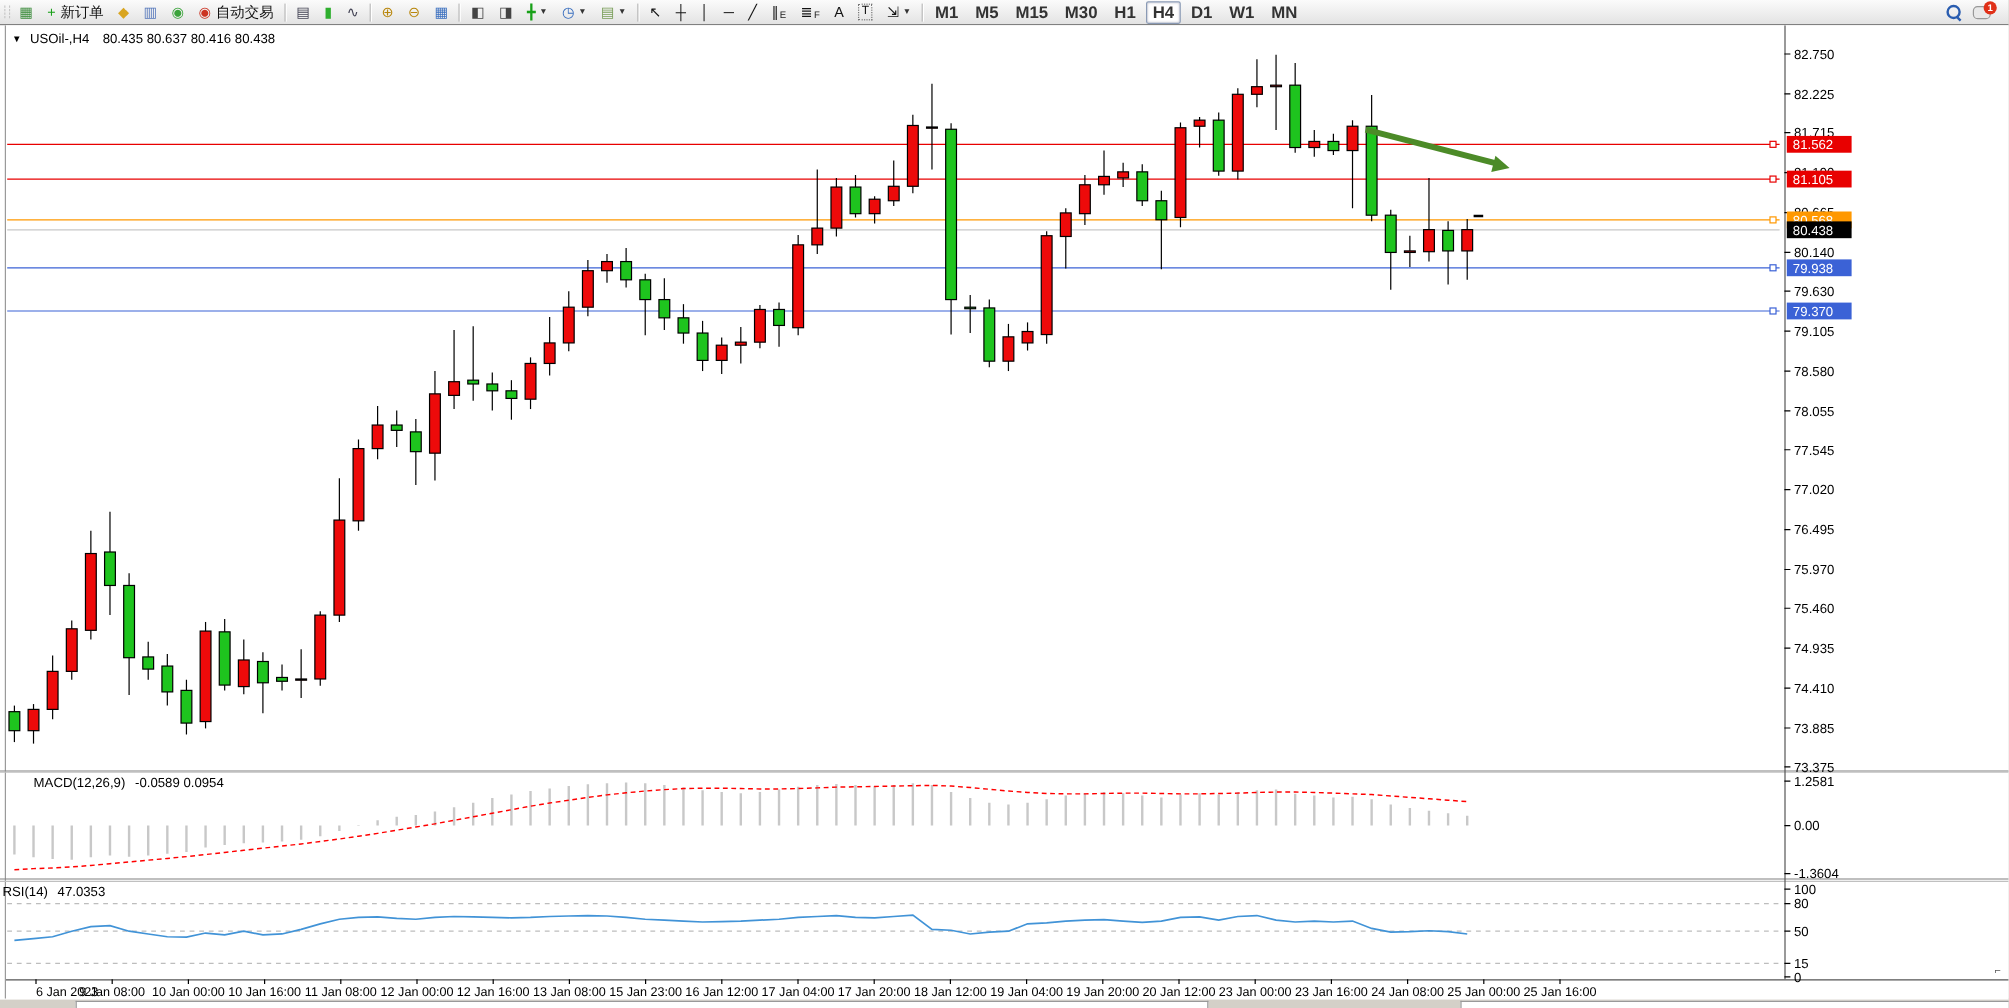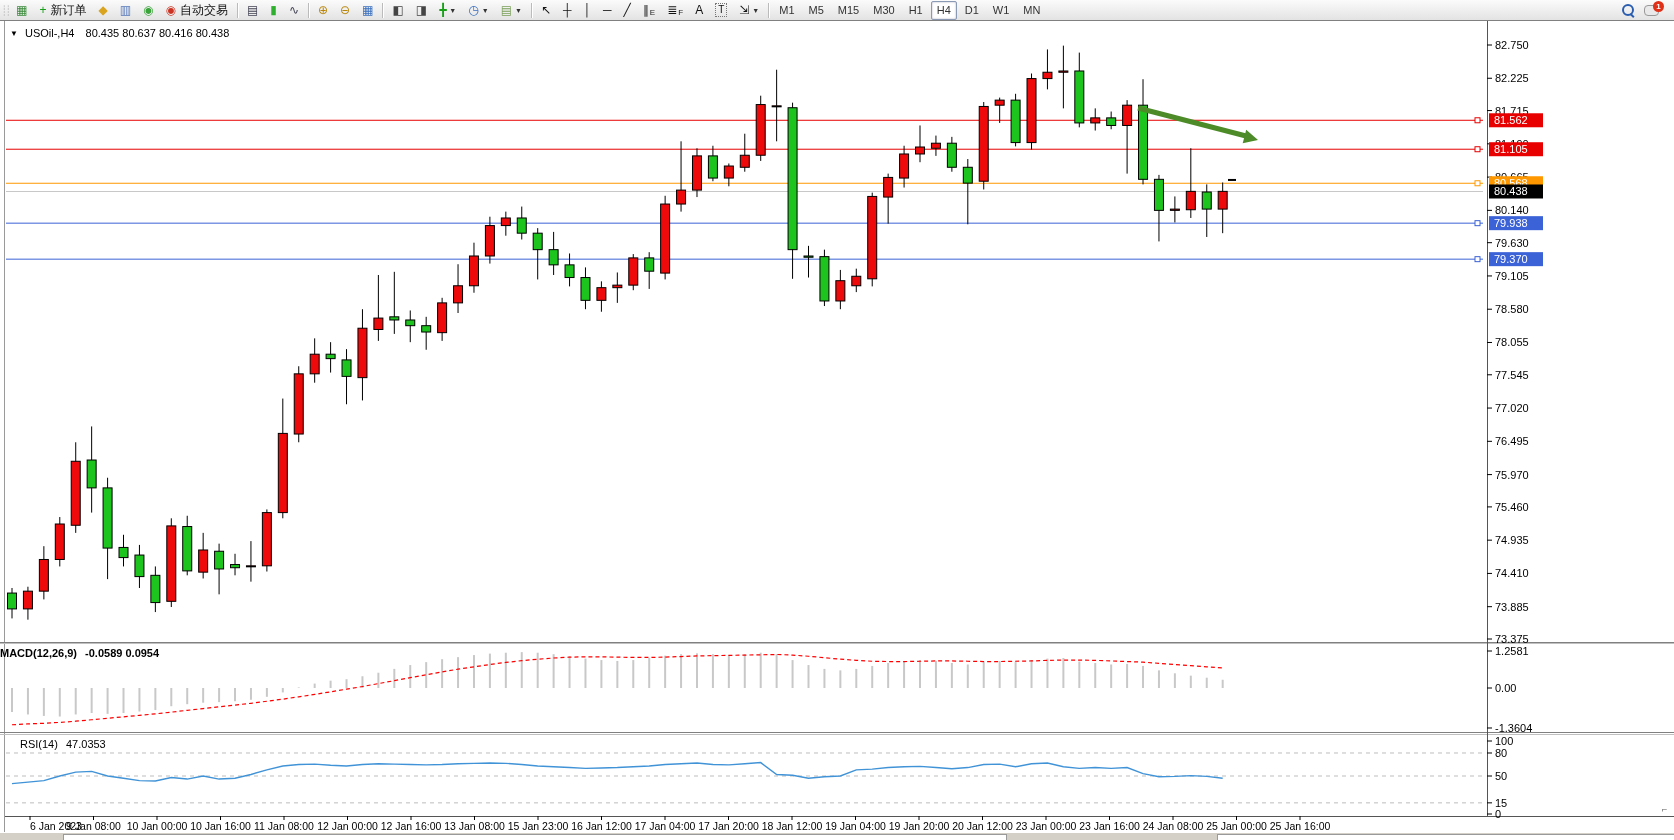--- a/index.html
+++ b/index.html
@@ -11,21 +11,21 @@
   .tb-item{display:inline-flex;align-items:center;height:17px;padding:0 4px;margin:0 1px;
     border:1px solid transparent;border-radius:2px;color:#222;cursor:default;}
   .tb-item .glyph{font-size:12px;line-height:17px;}
   .tb-item .sub{font-size:8px;margin-left:1px;margin-top:4px;}
   .tb-item .lbl{margin-left:4px;color:#111;text-align:center;}
   .tb-item .dd{font-size:7px;margin-left:3px;color:#333;}
   .tb-item.boxed .glyph{border:1px dotted #777;padding:0 2px;font-size:10px;line-height:12px;}
   .tb-sep{width:1px;height:15px;background:#bbb;margin:0 3px;box-shadow:1px 0 0 #fff;}
   .tb-handle{color:#c0c0c0;font-size:10px;margin:0 1px;letter-spacing:-2px;}
   .tf-btn{display:inline-block;height:15px;line-height:15px;padding:1px 5px;margin:0 1px;
-    font-size:11px;color:#333;border:1px solid transparent;border-radius:2px;}
+    font-size:14px;color:#333;border:1px solid transparent;border-radius:2px;font-weight:bold;}
   .tf-btn.active{background:#fff;border-color:#8a9ab5;box-shadow:inset 0 0 2px #aab;}
   .tb-spacer{flex:1;}
   .search-ico{position:relative;width:12px;height:12px;margin-right:10px;}
   .search-ico .c{position:absolute;left:0;top:0;width:8px;height:8px;border:2px solid #2a5db0;border-radius:50%;}
   .search-ico .h{position:absolute;left:9px;top:9px;width:5px;height:2px;background:#2a5db0;transform:rotate(45deg);transform-origin:0 0;}
   .chat-ico{position:relative;width:16px;height:13px;margin-right:14px;}
   .chat-ico .b{position:absolute;left:0;top:1px;width:13px;height:9px;background:#e9e9e9;border:1px solid #999;border-radius:4px;}
   .chat-ico .badge{position:absolute;right:-4px;top:-3px;min-width:11px;height:11px;border-radius:50%;
     background:#e03018;color:#fff;font-size:8px;line-height:11px;text-align:center;font-weight:bold;}
   
@@ -528,25 +528,25 @@
         <text x="1236.5" y="809" font-size="10.5" fill="#000" text-anchor="middle">25 Jan 00:00</text>
         <line x1="1300" y1="795" x2="1300" y2="799" stroke="#000"></line>
         <text x="1300" y="809" font-size="10.5" fill="#000" text-anchor="middle">25 Jan 16:00</text>
         <text x="1662" y="791" font-size="9" fill="#555">⌐</text>
       </svg>
     <div class="overlay-label" style="left:10px;top:6px;">
       <span class="tri">▼</span>
       <span>USOil-,H4</span>
       <span style="margin-left:8px;">80.435 80.637 80.416 80.438</span>
     </div>
-    <div class="overlay-label" style="left:0;top:626px;font-weight:bold;">
+    <div class="overlay-label" style="left:28px;top:626px;">
       <span>MACD(12,26,9)</span>
       <span style="margin-left:5px;">-0.0589 0.0954</span>
     </div>
-    <div class="overlay-label" style="left:20px;top:717px;">
+    <div class="overlay-label" style="left:2px;top:717px;">
       <span>RSI(14)</span>
       <span style="margin-left:5px;">47.0353</span>
     </div>
   </div>
 
   <div class="bottom-strip">
     <div class="panel" style="left:63px;width:942px;"></div>
     <div class="panel" style="left:1217px;width:456px;"></div>
   </div>
 

